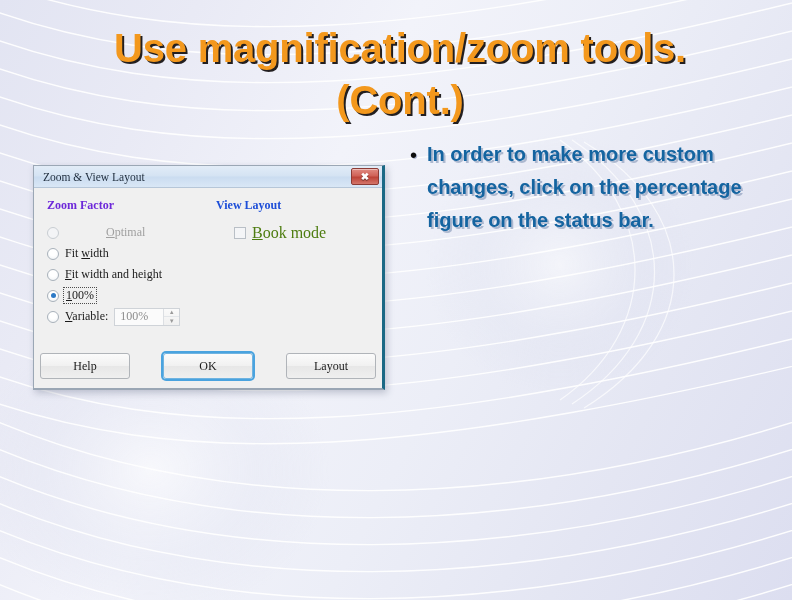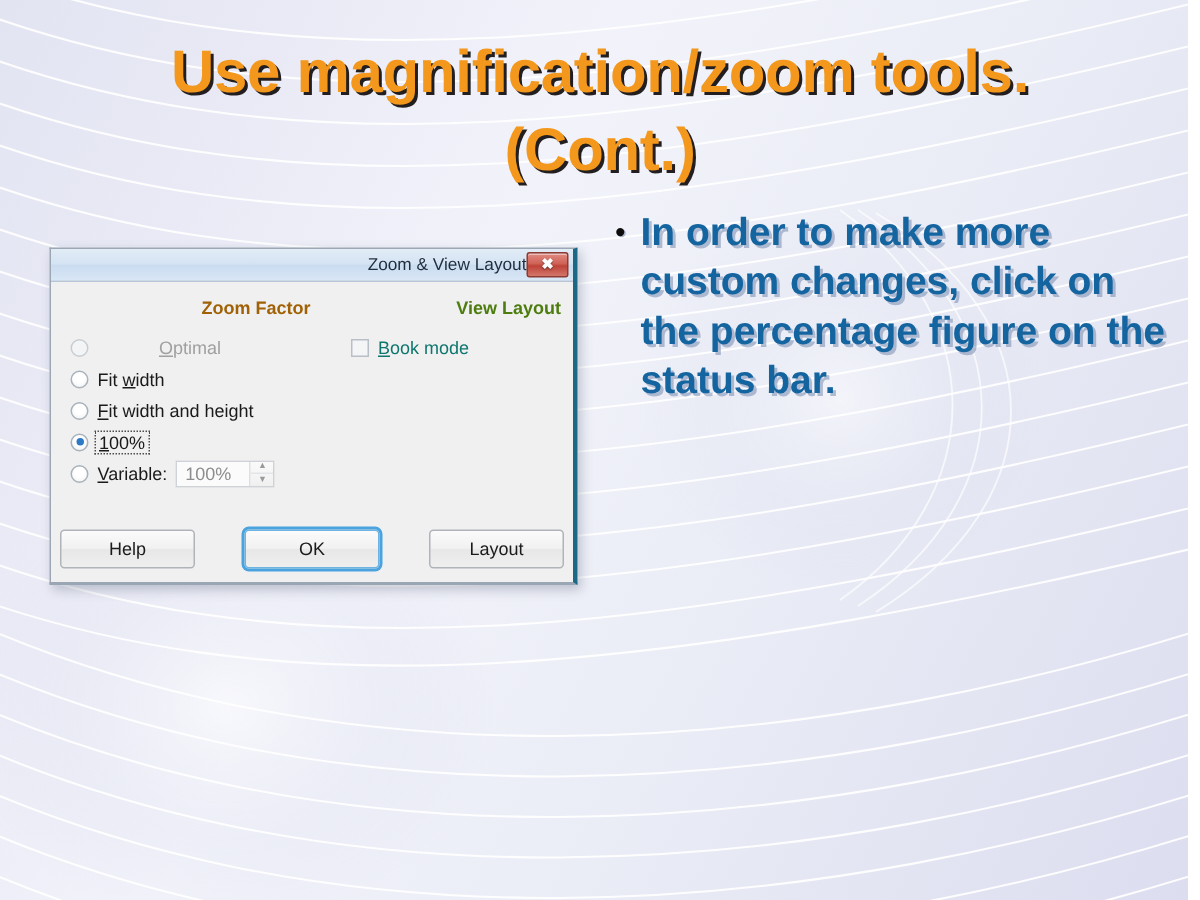--- a/index.html
+++ b/index.html
@@ -65,42 +65,41 @@
     gap: 10px;
   }
   .bullet-dot {
     flex: 0 0 auto;
     font-size: 20px;
     line-height: 34px;
     color: #0d0d0d;
     text-shadow: 1px 1px 0 rgba(160,170,200,.8);
   }
   .bullet-text {
-    font-size: 26px;
+    font-size: 20px;
     line-height: 33px;
     font-weight: bold;
     color: #1464a0;
     text-shadow: 2px 2px 0 rgba(120,140,175,.55);
   }
 
   
   #dialog {
     position: absolute;
     left: 33px;
     top: 165px;
     width: 352px;
     height: 225px;
     background: #f0f0f0;
     border: 1px solid #9ba7b5;
     border-right: 3px solid #1b6985;
     border-bottom: 2px solid #9aa6b4;
     box-shadow: 2px 3px 7px rgba(90,100,125,.33);
-    font-family: Liberation Sans, sans-serif;
-    box-sizing: border-box;
-    text-align: right;
+    font-family: Liberation Serif, serif;
+    box-sizing: border-box;
   }
   #dialog-titlebar {
     height: 22px;
     background: linear-gradient(to bottom, #e2ecf7 0%, #d4e3f3 48%, #cadcf0 52%, #d9e7f6 100%);
     border-bottom: 1px solid #b6c6d8;
     display: flex;
     align-items: center;
     padding: 0 3px 0 9px;
     box-sizing: border-box;
   }
@@ -133,24 +132,24 @@
     position: relative;
     height: 200px;
     background: #f0f0f0;
   }
   .col-left  { position: absolute; left: 13px;  top: 10px; width: 160px; }
   .col-right { position: absolute; left: 182px; top: 10px; width: 158px; }
 
   .group-label {
     font-size: 12px;
     font-weight: bold;
-    color: #a16207;
+    color: #6d28d9;
     margin-bottom: 9px;
   }
-  .group-label.muted { color: #4d7c0f; margin-left: 40px; }
+  .group-label.muted { color: #1d4ed8; }
 
   .opt {
     display: flex;
     align-items: center;
     gap: 6px;
     height: 21px;
     font-size: 12px;
     color: #1a1a1a;
   }
   .opt.disabled { color: #a0a0a0; gap: 47px; }
@@ -229,22 +228,22 @@
     color: #9a9a9a;
     line-height: 1;
   }
   .spinner .arrows span:first-child { border-bottom: 1px solid #e3e6e9; }
 
   .row-inline {
     display: flex;
     align-items: center;
     gap: 6px;
     height: 22px;
-    font-size: 12px;
-    color: #0f766e;
+    font-size: 16px;
+    color: #4d7c0f;
   }
 
   #dialog-buttons {
     position: absolute;
     left: 0; right: 0;
     bottom: 9px;
     display: flex;
     justify-content: space-between;
     padding: 0 6px;
     box-sizing: border-box;

